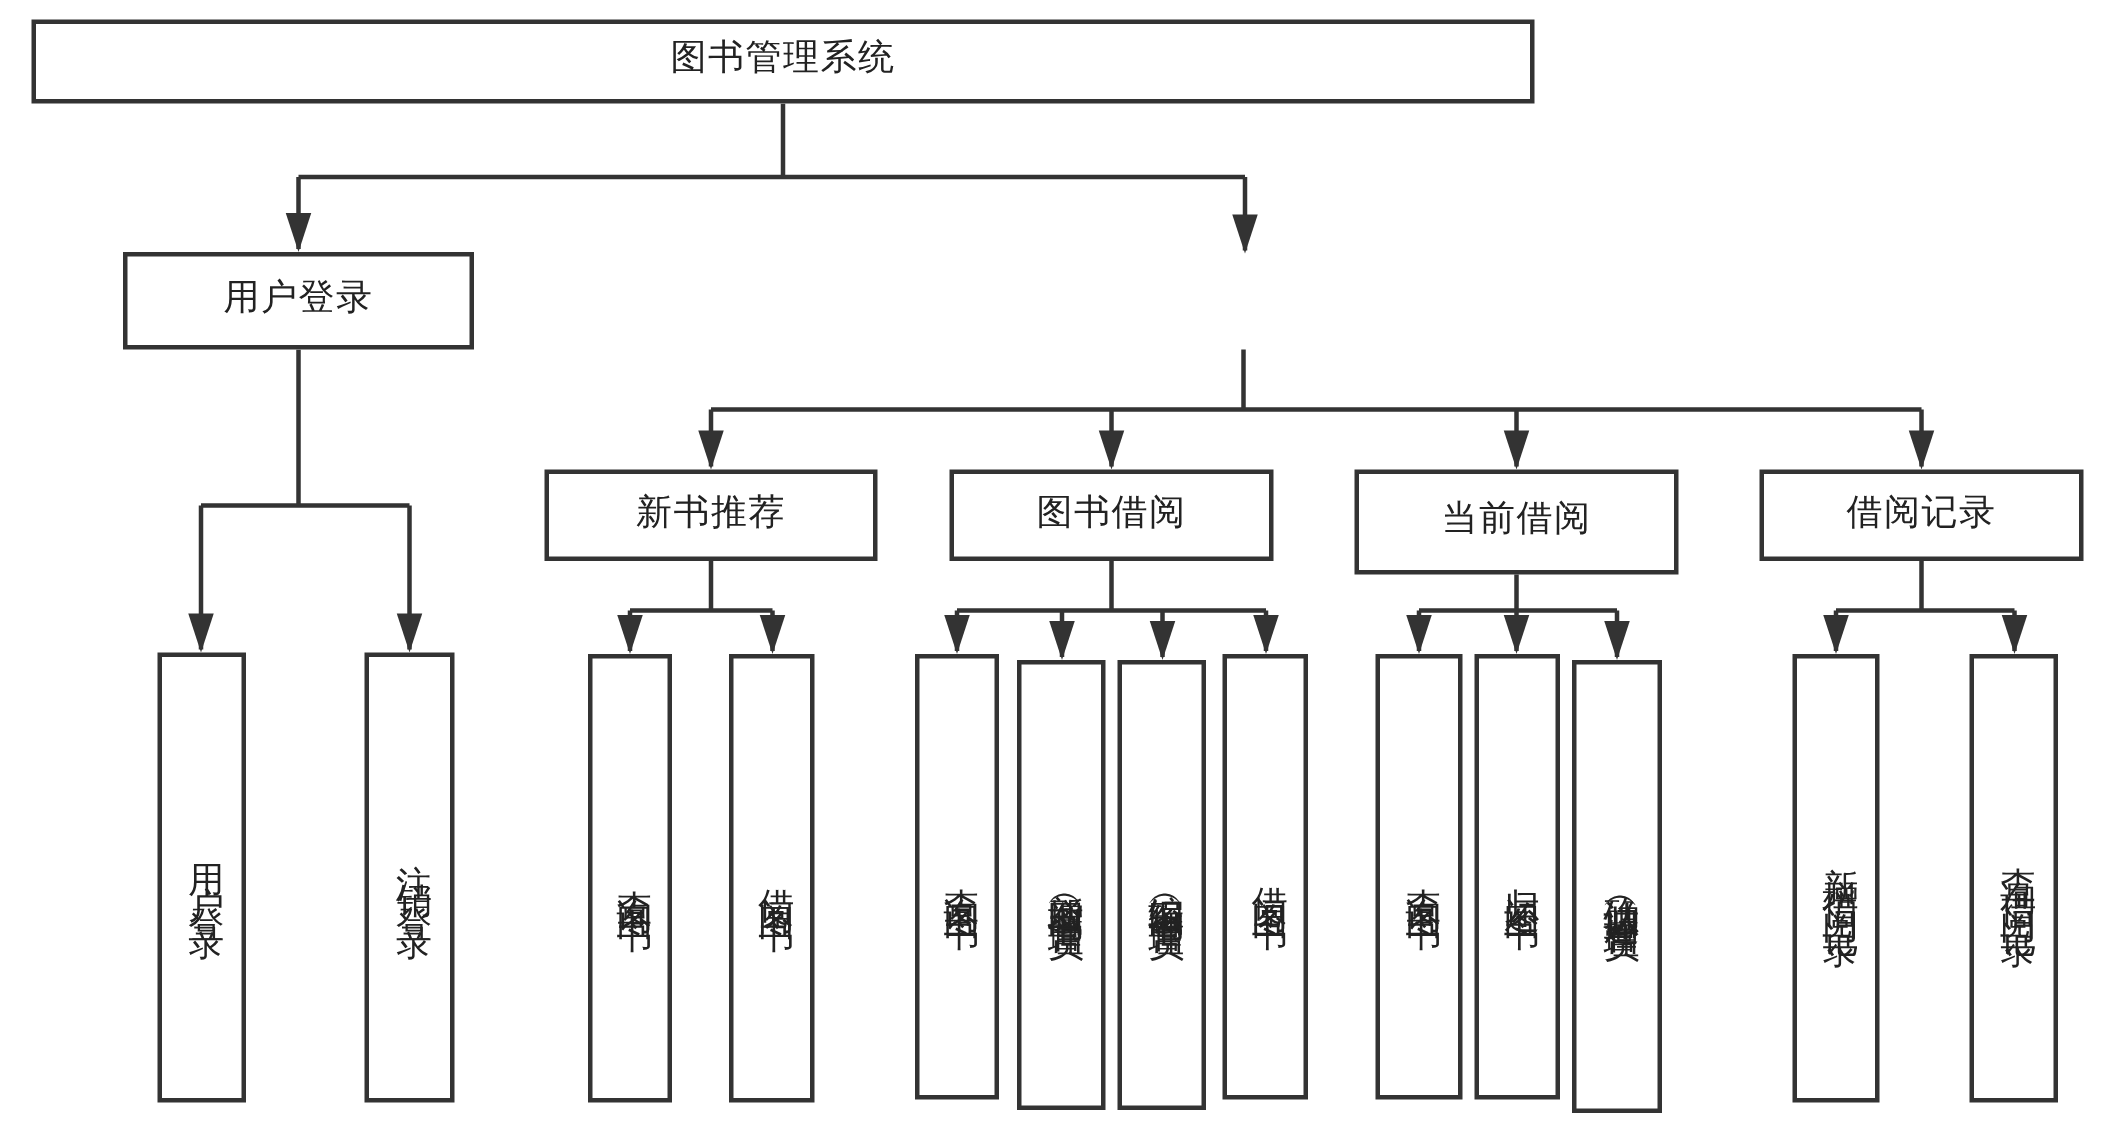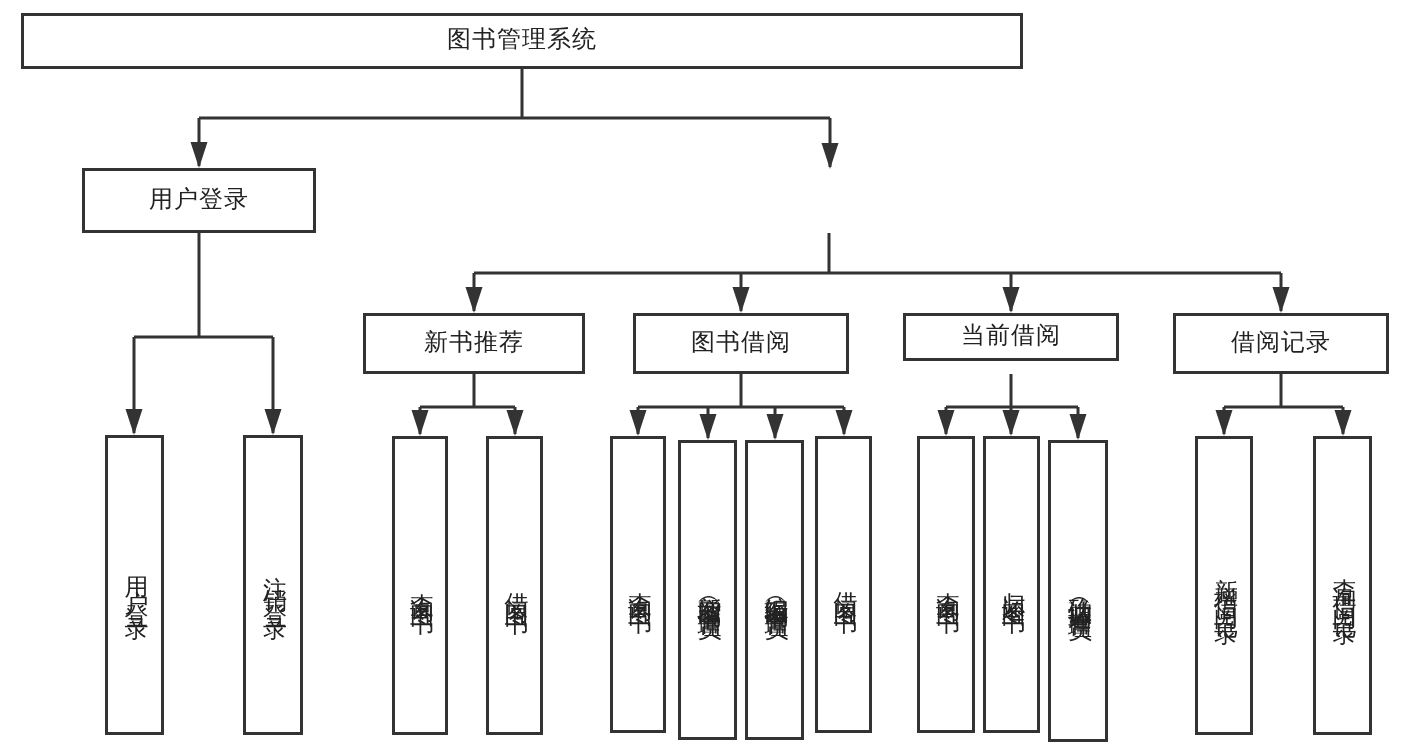--- a/index.html
+++ b/index.html
@@ -90,21 +90,21 @@
     <polygon points="1215.5,410 1232.5,410 1224,436"></polygon>
     <polygon points="1334.5,410 1351.5,410 1343,436"></polygon>
   </svg>
 
   <div class="node" style="left:21px;top:13px;width:1002px;height:56px">图书管理系统</div>
 
   <div class="node" style="left:82px;top:168px;width:234px;height:65px">用户登录</div>
 
   <div class="node" style="left:363px;top:313px;width:222px;height:61px">新书推荐</div>
   <div class="node" style="left:633px;top:313px;width:216px;height:61px">图书借阅</div>
-  <div class="node" style="left:903px;top:313px;width:216px;height:48px">当前借阅</div>
+  <div class="node" style="left:903px;top:313px;width:216px;height:70px">当前借阅</div>
   <div class="node" style="left:1173px;top:313px;width:216px;height:61px">借阅记录</div>
 
   <div class="node v s4w" style="left:105px;top:435px;width:59px;height:300px">用户登录</div>
   <div class="node v s4w" style="left:243px;top:435px;width:60px;height:300px">注销登录</div>
 
   <div class="node v s4" style="left:392px;top:436px;width:56px;height:299px">查询图书</div>
   <div class="node v s4" style="left:486px;top:436px;width:57px;height:299px">借阅图书</div>
 
   <div class="node v s4" style="left:610px;top:436px;width:56px;height:297px">查询图书</div>
   <div class="node v s9" style="left:678px;top:440px;width:59px;height:300px">新增图书（管理员）</div>

